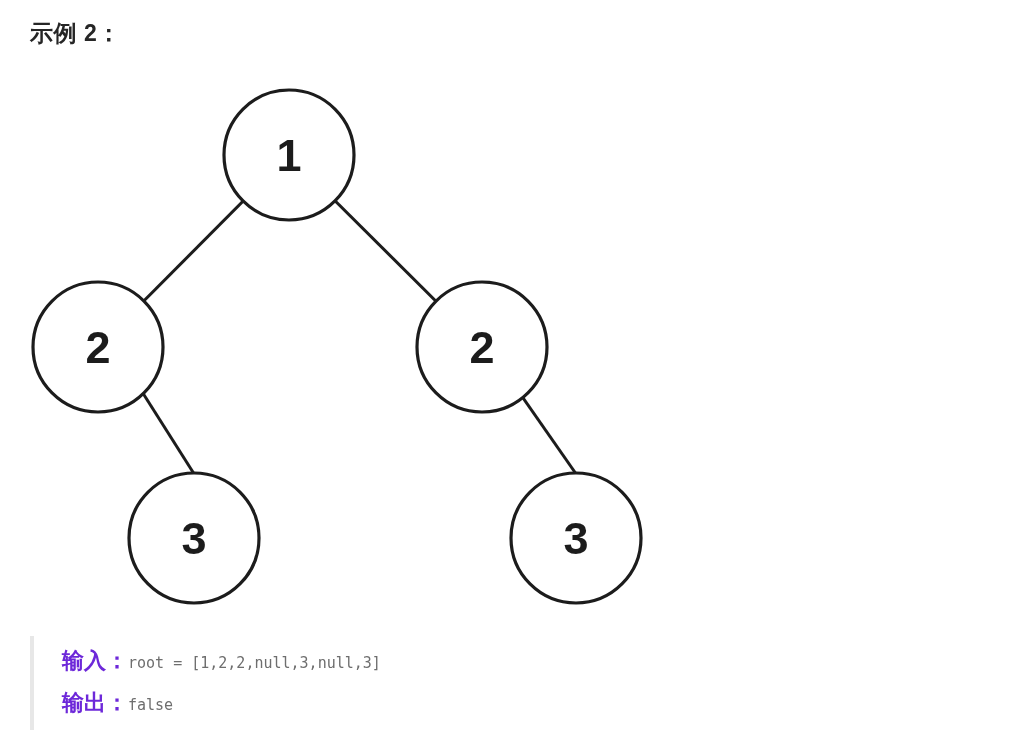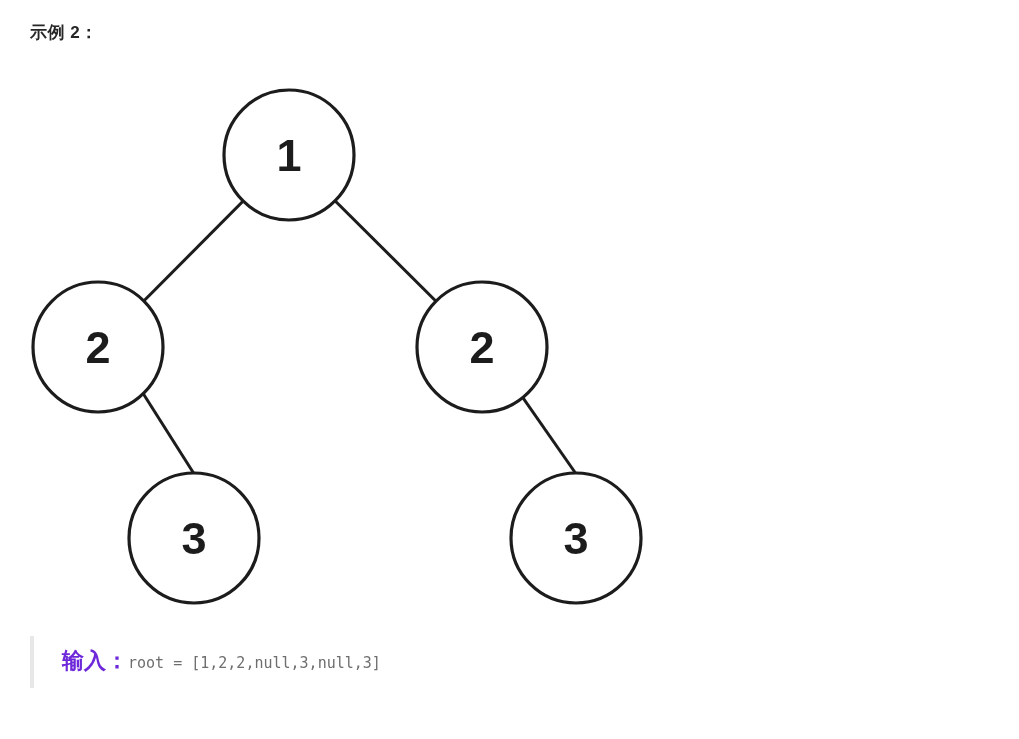--- a/index.html
+++ b/index.html
@@ -10,21 +10,21 @@
     background: #ffffff;
     overflow: hidden;
     font-family: "Liberation Sans", sans-serif;
     position: relative;
   }
   .page-title {
     position: absolute;
     left: 30px;
     top: 19px;
     margin: 0;
-    font-size: 17px;
+    font-size: 23px;
     line-height: 28px;
     font-weight: 700;
     color: #262626;
     letter-spacing: 0.5px;
   }
   svg.tree-svg {
     position: absolute;
     left: 0;
     top: 0;
     width: 1019px;
@@ -108,15 +108,18 @@
       <circle class="tree-circle" cx="576" cy="538" r="65"></circle>
       <text class="node-text" x="576" y="554">3</text>
     </g>
 
   </svg>
 
   <div class="example-io">
     <div class="io-line">
       <span class="io-label">输入：</span><span class="io-value">root = [1,2,2,null,3,null,3]</span>
     </div>
+    <div class="io-line">
+      <span class="io-label">输出：</span><span class="io-value">false</span>
+    </div>
   </div>
 
 </main>
 
 </body></html>

